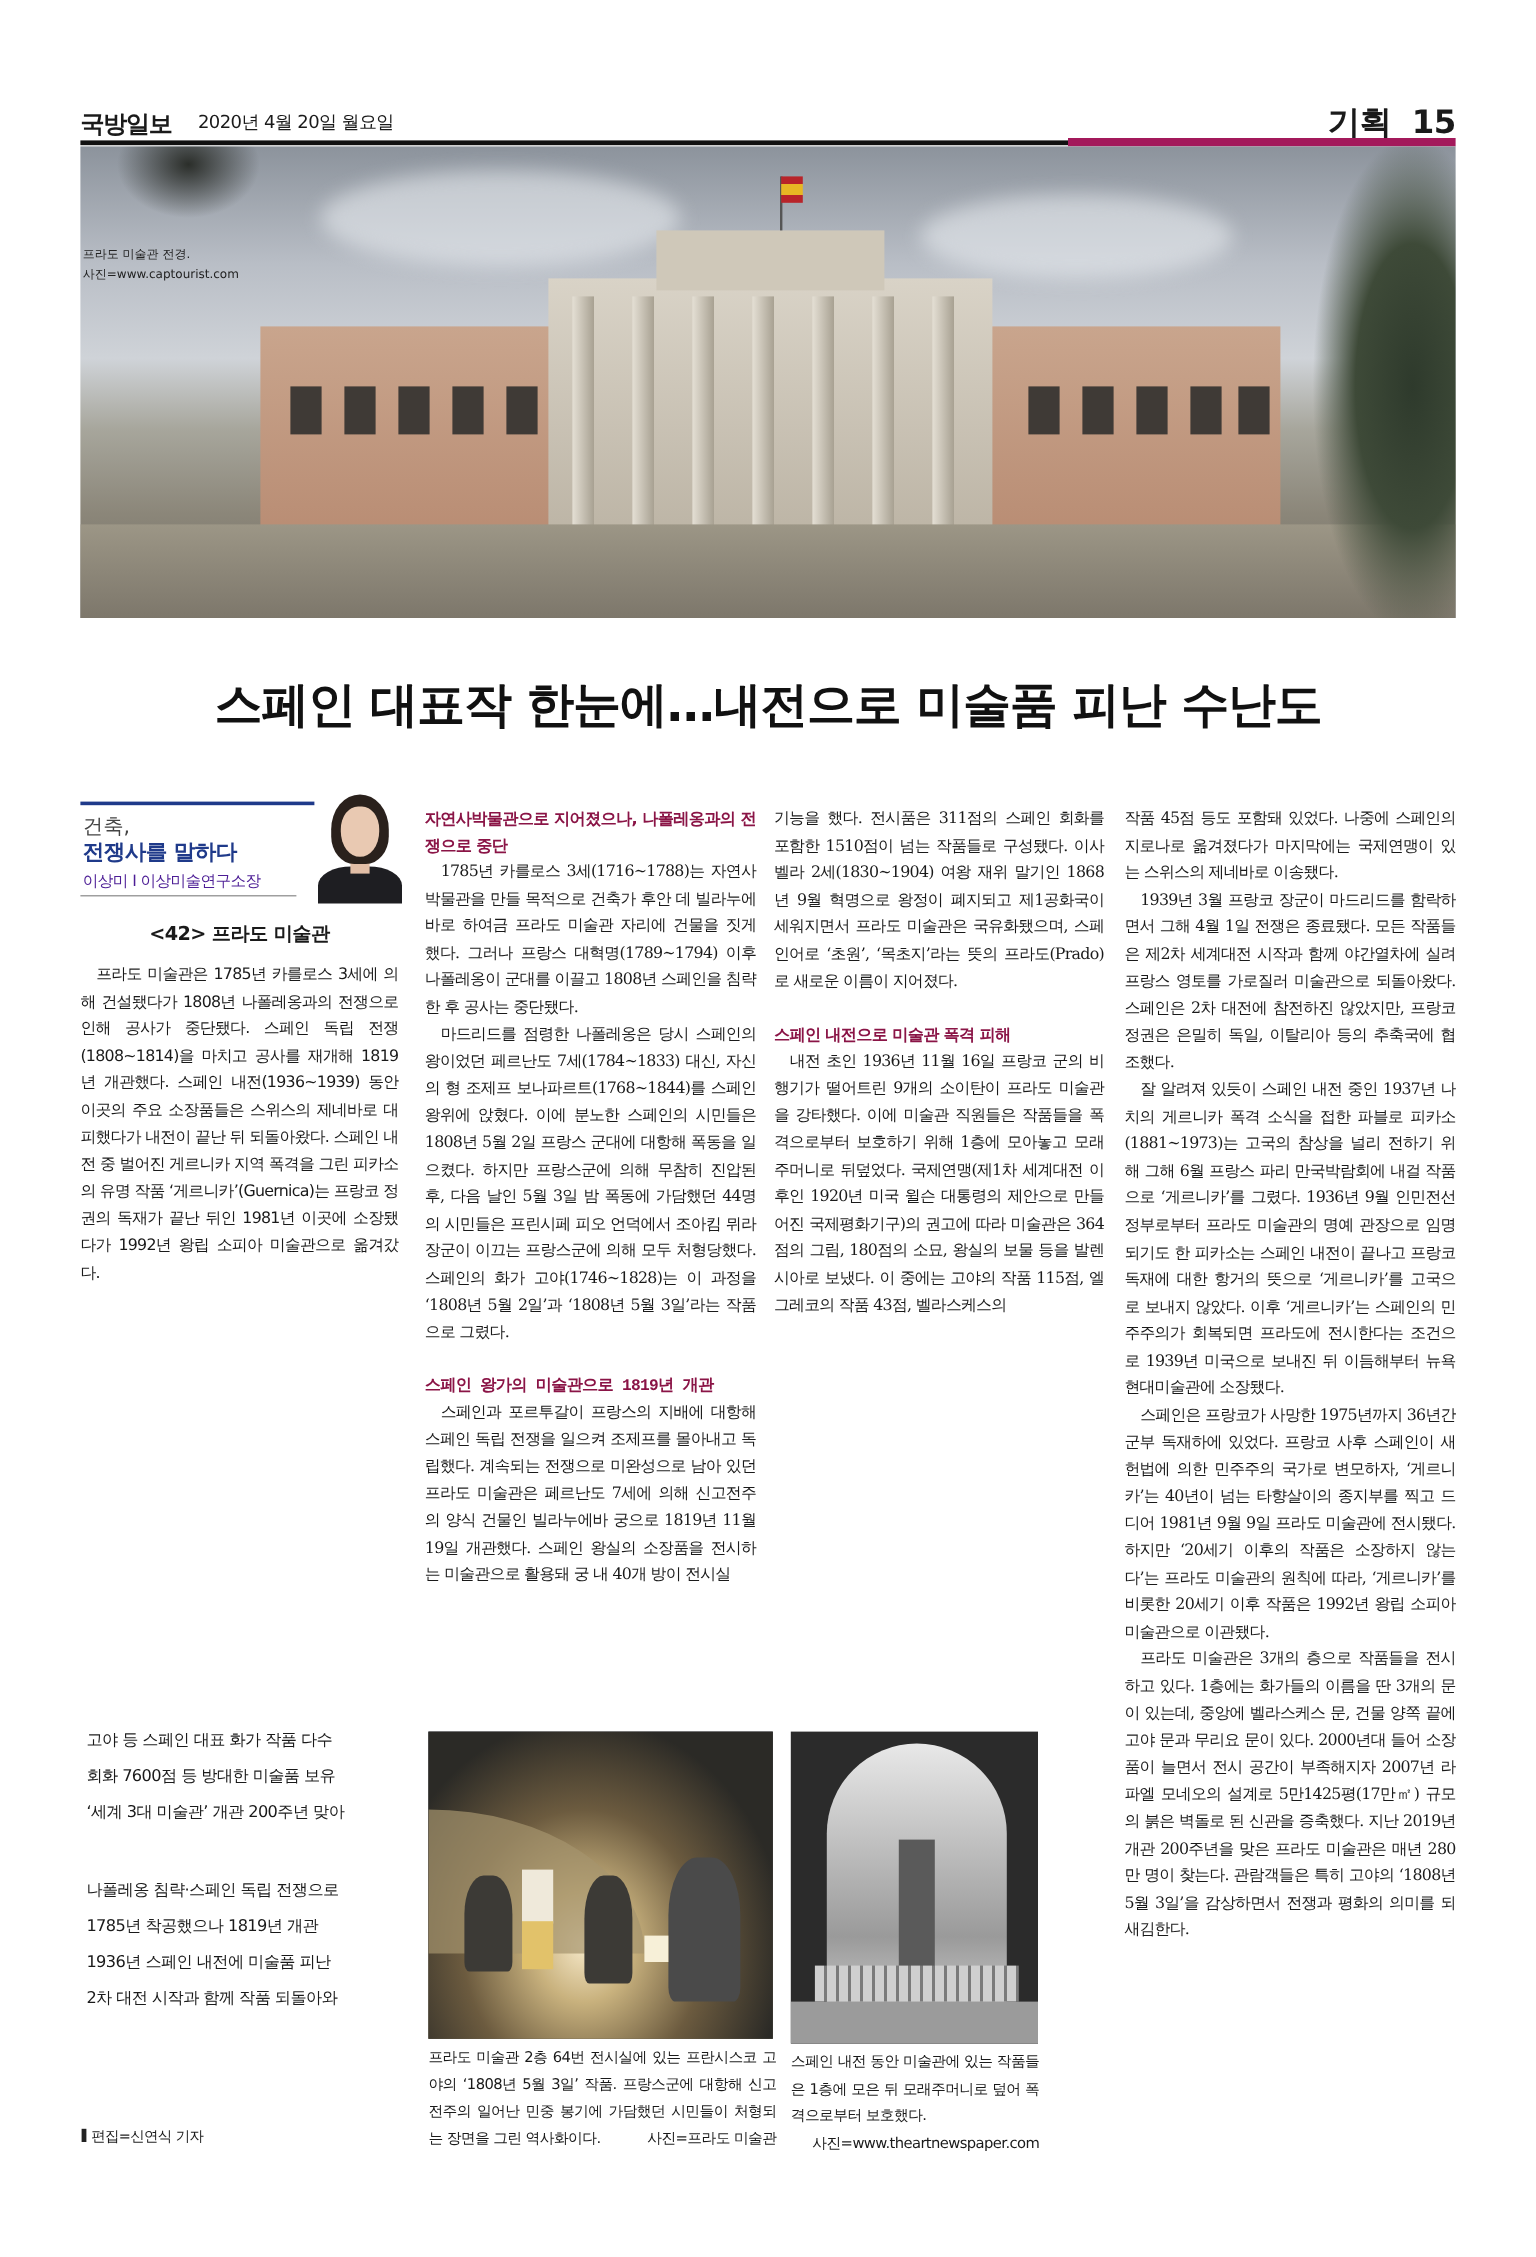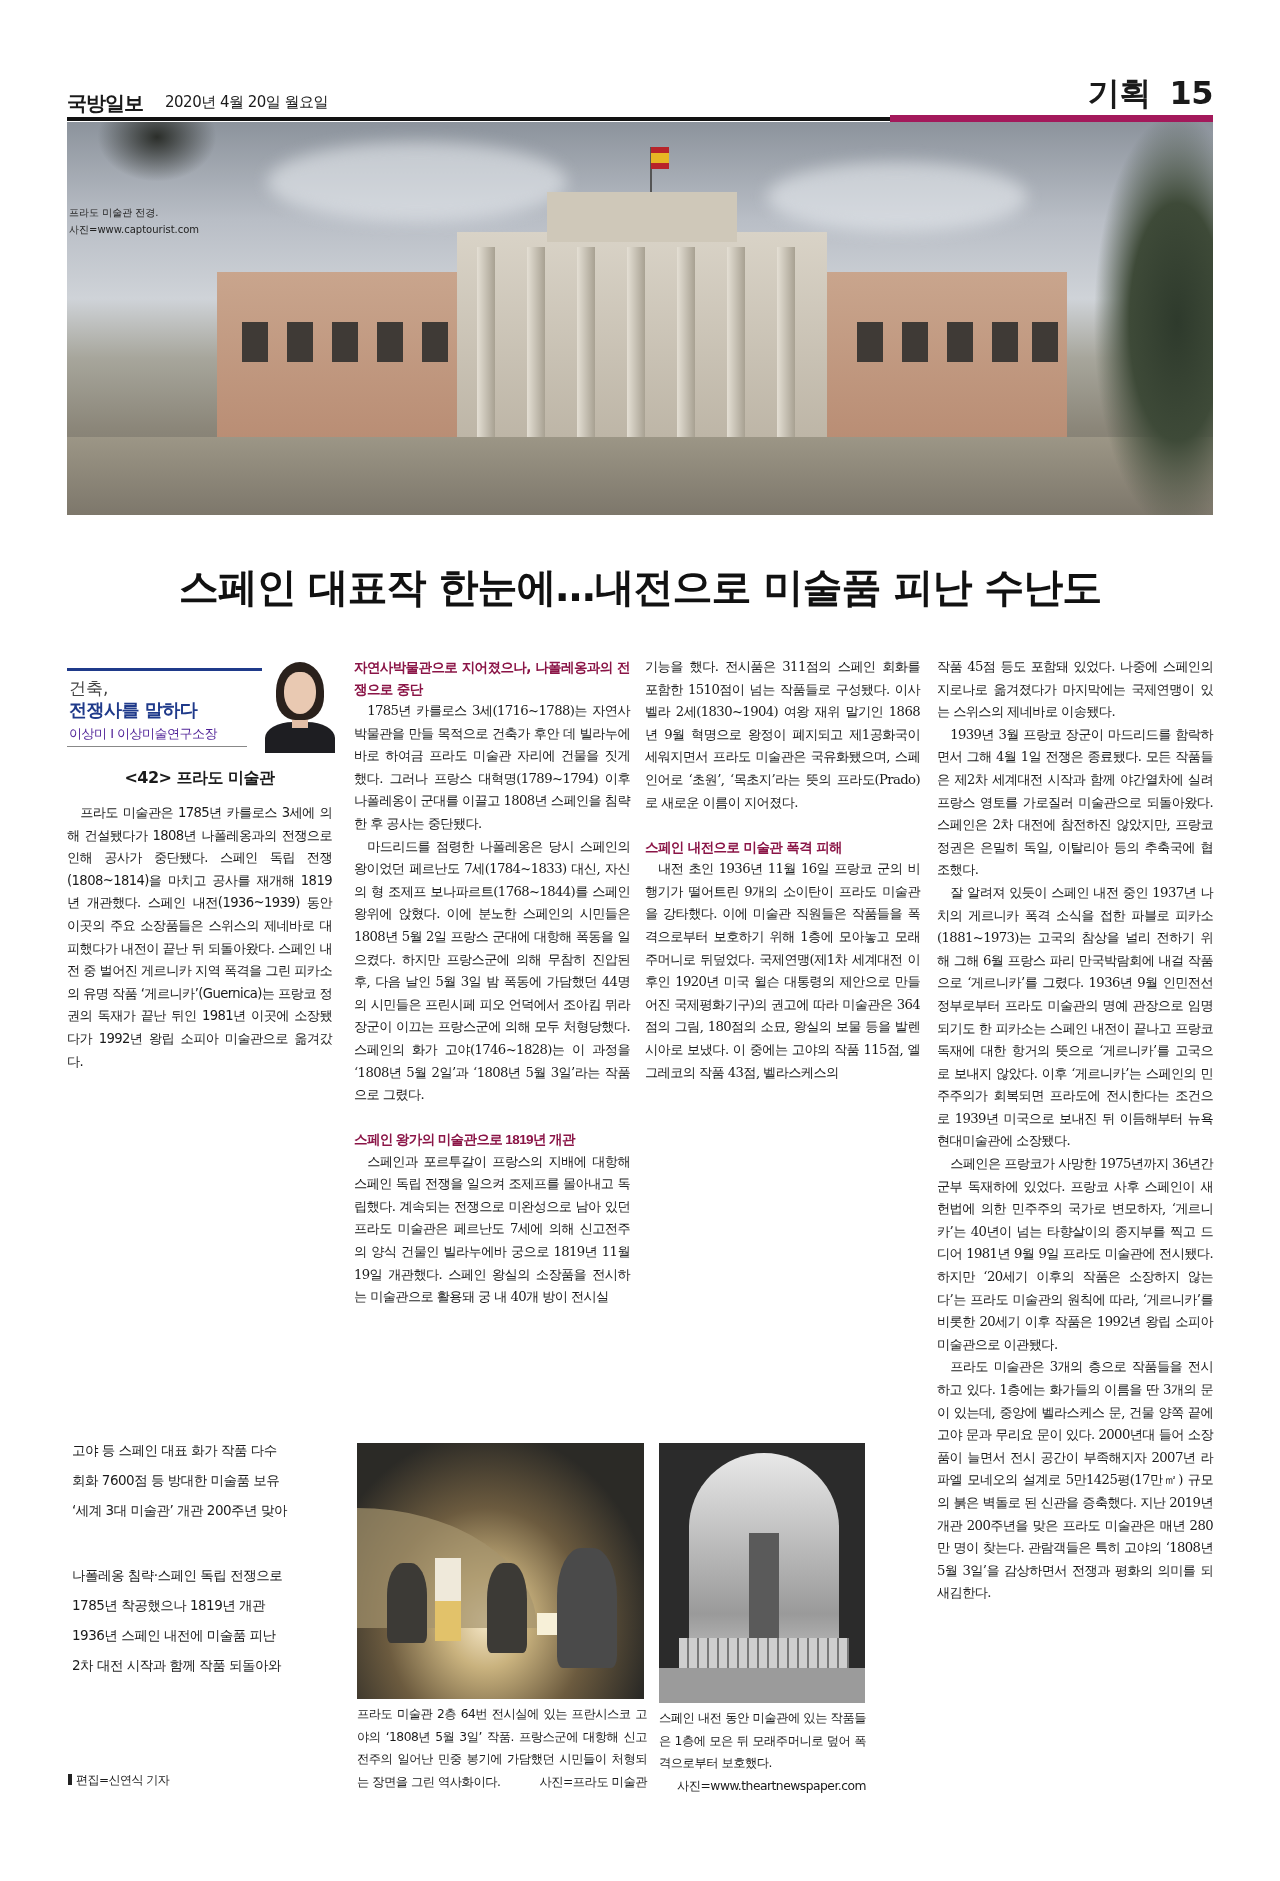--- a/index.html
+++ b/index.html
@@ -4,21 +4,21 @@
 <style>
   * { box-sizing: border-box; margin: 0; padding: 0; }
   body {
     width: 1280px; height: 1881px; background: #ffffff; position: relative;
     font-family: "DejaVu Sans", "Liberation Sans", sans-serif; color: #1a1a1a;
     overflow: hidden;
   }
   .abs { position: absolute; }
   .masthead-name { left: 67px; top: 90px; font-size: 20px; font-weight: bold; letter-spacing: -1px; }
   .masthead-date { left: 165px; top: 93px; font-size: 15px; letter-spacing: -0.5px; }
-  .section-label { right: 67px; top: 72px; font-size: 32px; font-weight: bold; letter-spacing: -0.5px; }
+  .section-label { right: 67px; top: 84px; font-size: 27px; font-weight: bold; letter-spacing: -0.5px; }
   .rule-black { left: 67px; top: 117px; width: 824px; height: 4px; background: #111; }
   .rule-magenta { left: 890px; top: 115px; width: 323px; height: 7px; background: #a3195b; }
 
   .hero {
     left: 67px; top: 122px; width: 1146px; height: 393px; overflow: hidden;
     background: linear-gradient(180deg, #8c939c 0%, #b9bec6 25%, #cfd3d8 45%, #a7a69c 60%, #8b8679 78%, #6f6b63 100%);
   }
   .hero .sky-cloud { position: absolute; border-radius: 50%; background: rgba(235,238,242,0.55); filter: blur(8px); }
   .hero .building {
     position: absolute; left: 150px; top: 150px; width: 850px; height: 170px;
@@ -39,21 +39,21 @@
   .hero-caption { position: absolute; left: 2px; top: 82px; font-size: 10px; color: #222; line-height: 17px; }
 
   .headline {
     left: 67px; top: 560px; width: 1146px; text-align: center;
     font-size: 40px; font-weight: bold; letter-spacing: -1px; color: #111;
     font-family: "DejaVu Sans", sans-serif;
   }
 
   .col { position: absolute; font-size: 13.2px; line-height: 22.6px; letter-spacing: -0.6px; text-align: justify; }
   .col p { text-indent: 1em; }
-  .serif { font-family: "DejaVu Serif", "Liberation Serif", serif; }
+  .serif { font-family: "DejaVu Serif", "Liberation Serif", serif; margin-top: 16px; }
   .subhead { color: #8a1446; font-weight: bold; font-size: 13.5px; line-height: 22px; letter-spacing: -0.6px; text-indent: 0 !important; margin-top: 22px; }
   .subhead.first { margin-top: 0; }
 
   .series-box { left: 67px; top: 655px; width: 265px; height: 100px; }
   .series-rule { position: absolute; left: 0; top: 13px; width: 265px; height: 3px; background: #1f3a8a; }
   .series-top { position: absolute; left: 2px; top: 22px; font-size: 17px; color: #444; }
   .series-title { position: absolute; left: 2px; top: 43px; font-size: 18px; font-weight: bold; color: #1f3a8a; letter-spacing: -0.5px; }
   .series-author { position: absolute; left: 2px; top: 70px; font-size: 13px; color: #4c1d95; letter-spacing: -0.5px; }
   .series-author-rule { position: absolute; left: 0; top: 91px; width: 180px; height: 1px; background: #888; }
   .portrait { position: absolute; left: 195px; top: 5px; width: 75px; height: 93px; overflow: hidden; background: #fff; }
@@ -166,21 +166,21 @@
 </div>
 
 <div class="abs editor">
   <span class="bar"></span><span>편집=신연식 기자</span>
 </div>
 
 <div class="col serif" style="left:354px;top:656px;width:276px;">
   <p class="subhead first" style="font-family:'DejaVu Sans',sans-serif">자연사박물관으로 지어졌으나, 나폴레옹과의 전쟁으로 중단</p>
   <p>1785년 카를로스 3세(1716~1788)는 자연사박물관을 만들 목적으로 건축가 후안 데 빌라누에바로 하여금 프라도 미술관 자리에 건물을 짓게 했다. 그러나 프랑스 대혁명(1789~1794) 이후 나폴레옹이 군대를 이끌고 1808년 스페인을 침략한 후 공사는 중단됐다.</p>
   <p>마드리드를 점령한 나폴레옹은 당시 스페인의 왕이었던 페르난도 7세(1784~1833) 대신, 자신의 형 조제프 보나파르트(1768~1844)를 스페인 왕위에 앉혔다. 이에 분노한 스페인의 시민들은 1808년 5월 2일 프랑스 군대에 대항해 폭동을 일으켰다. 하지만 프랑스군에 의해 무참히 진압된 후, 다음 날인 5월 3일 밤 폭동에 가담했던 44명의 시민들은 프린시페 피오 언덕에서 조아킴 뮈라 장군이 이끄는 프랑스군에 의해 모두 처형당했다. 스페인의 화가 고야(1746~1828)는 이 과정을 ‘1808년 5월 2일’과 ‘1808년 5월 3일’라는 작품으로 그렸다.</p>
-  <p class="subhead" style="font-family:Liberation Sans, sans-serif">스페인 왕가의 미술관으로 1819년 개관</p>
+  <p class="subhead" style="font-family:Liberation Mono, monospace">스페인 왕가의 미술관으로 1819년 개관</p>
   <p>스페인과 포르투갈이 프랑스의 지배에 대항해 스페인 독립 전쟁을 일으켜 조제프를 몰아내고 독립했다. 계속되는 전쟁으로 미완성으로 남아 있던 프라도 미술관은 페르난도 7세에 의해 신고전주의 양식 건물인 빌라누에바 궁으로 1819년 11월 19일 개관했다. 스페인 왕실의 소장품을 전시하는 미술관으로 활용돼 궁 내 40개 방이 전시실</p>
 </div>
 
 <div class="col serif" style="left:645px;top:656px;width:275px;">
   <p style="text-indent:0">기능을 했다. 전시품은 311점의 스페인 회화를 포함한 1510점이 넘는 작품들로 구성됐다. 이사벨라 2세(1830~1904) 여왕 재위 말기인 1868년 9월 혁명으로 왕정이 폐지되고 제1공화국이 세워지면서 프라도 미술관은 국유화됐으며, 스페인어로 ‘초원’, ‘목초지’라는 뜻의 프라도(Prado)로 새로운 이름이 지어졌다.</p>
   <p class="subhead" style="font-family:'DejaVu Sans',sans-serif">스페인 내전으로 미술관 폭격 피해</p>
   <p>내전 초인 1936년 11월 16일 프랑코 군의 비행기가 떨어트린 9개의 소이탄이 프라도 미술관을 강타했다. 이에 미술관 직원들은 작품들을 폭격으로부터 보호하기 위해 1층에 모아놓고 모래주머니로 뒤덮었다. 국제연맹(제1차 세계대전 이후인 1920년 미국 윌슨 대통령의 제안으로 만들어진 국제평화기구)의 권고에 따라 미술관은 364점의 그림, 180점의 소묘, 왕실의 보물 등을 발렌시아로 보냈다. 이 중에는 고야의 작품 115점, 엘 그레코의 작품 43점, 벨라스케스의</p>
 </div>
 
 <div class="col serif" style="left:937px;top:656px;width:276px;">

